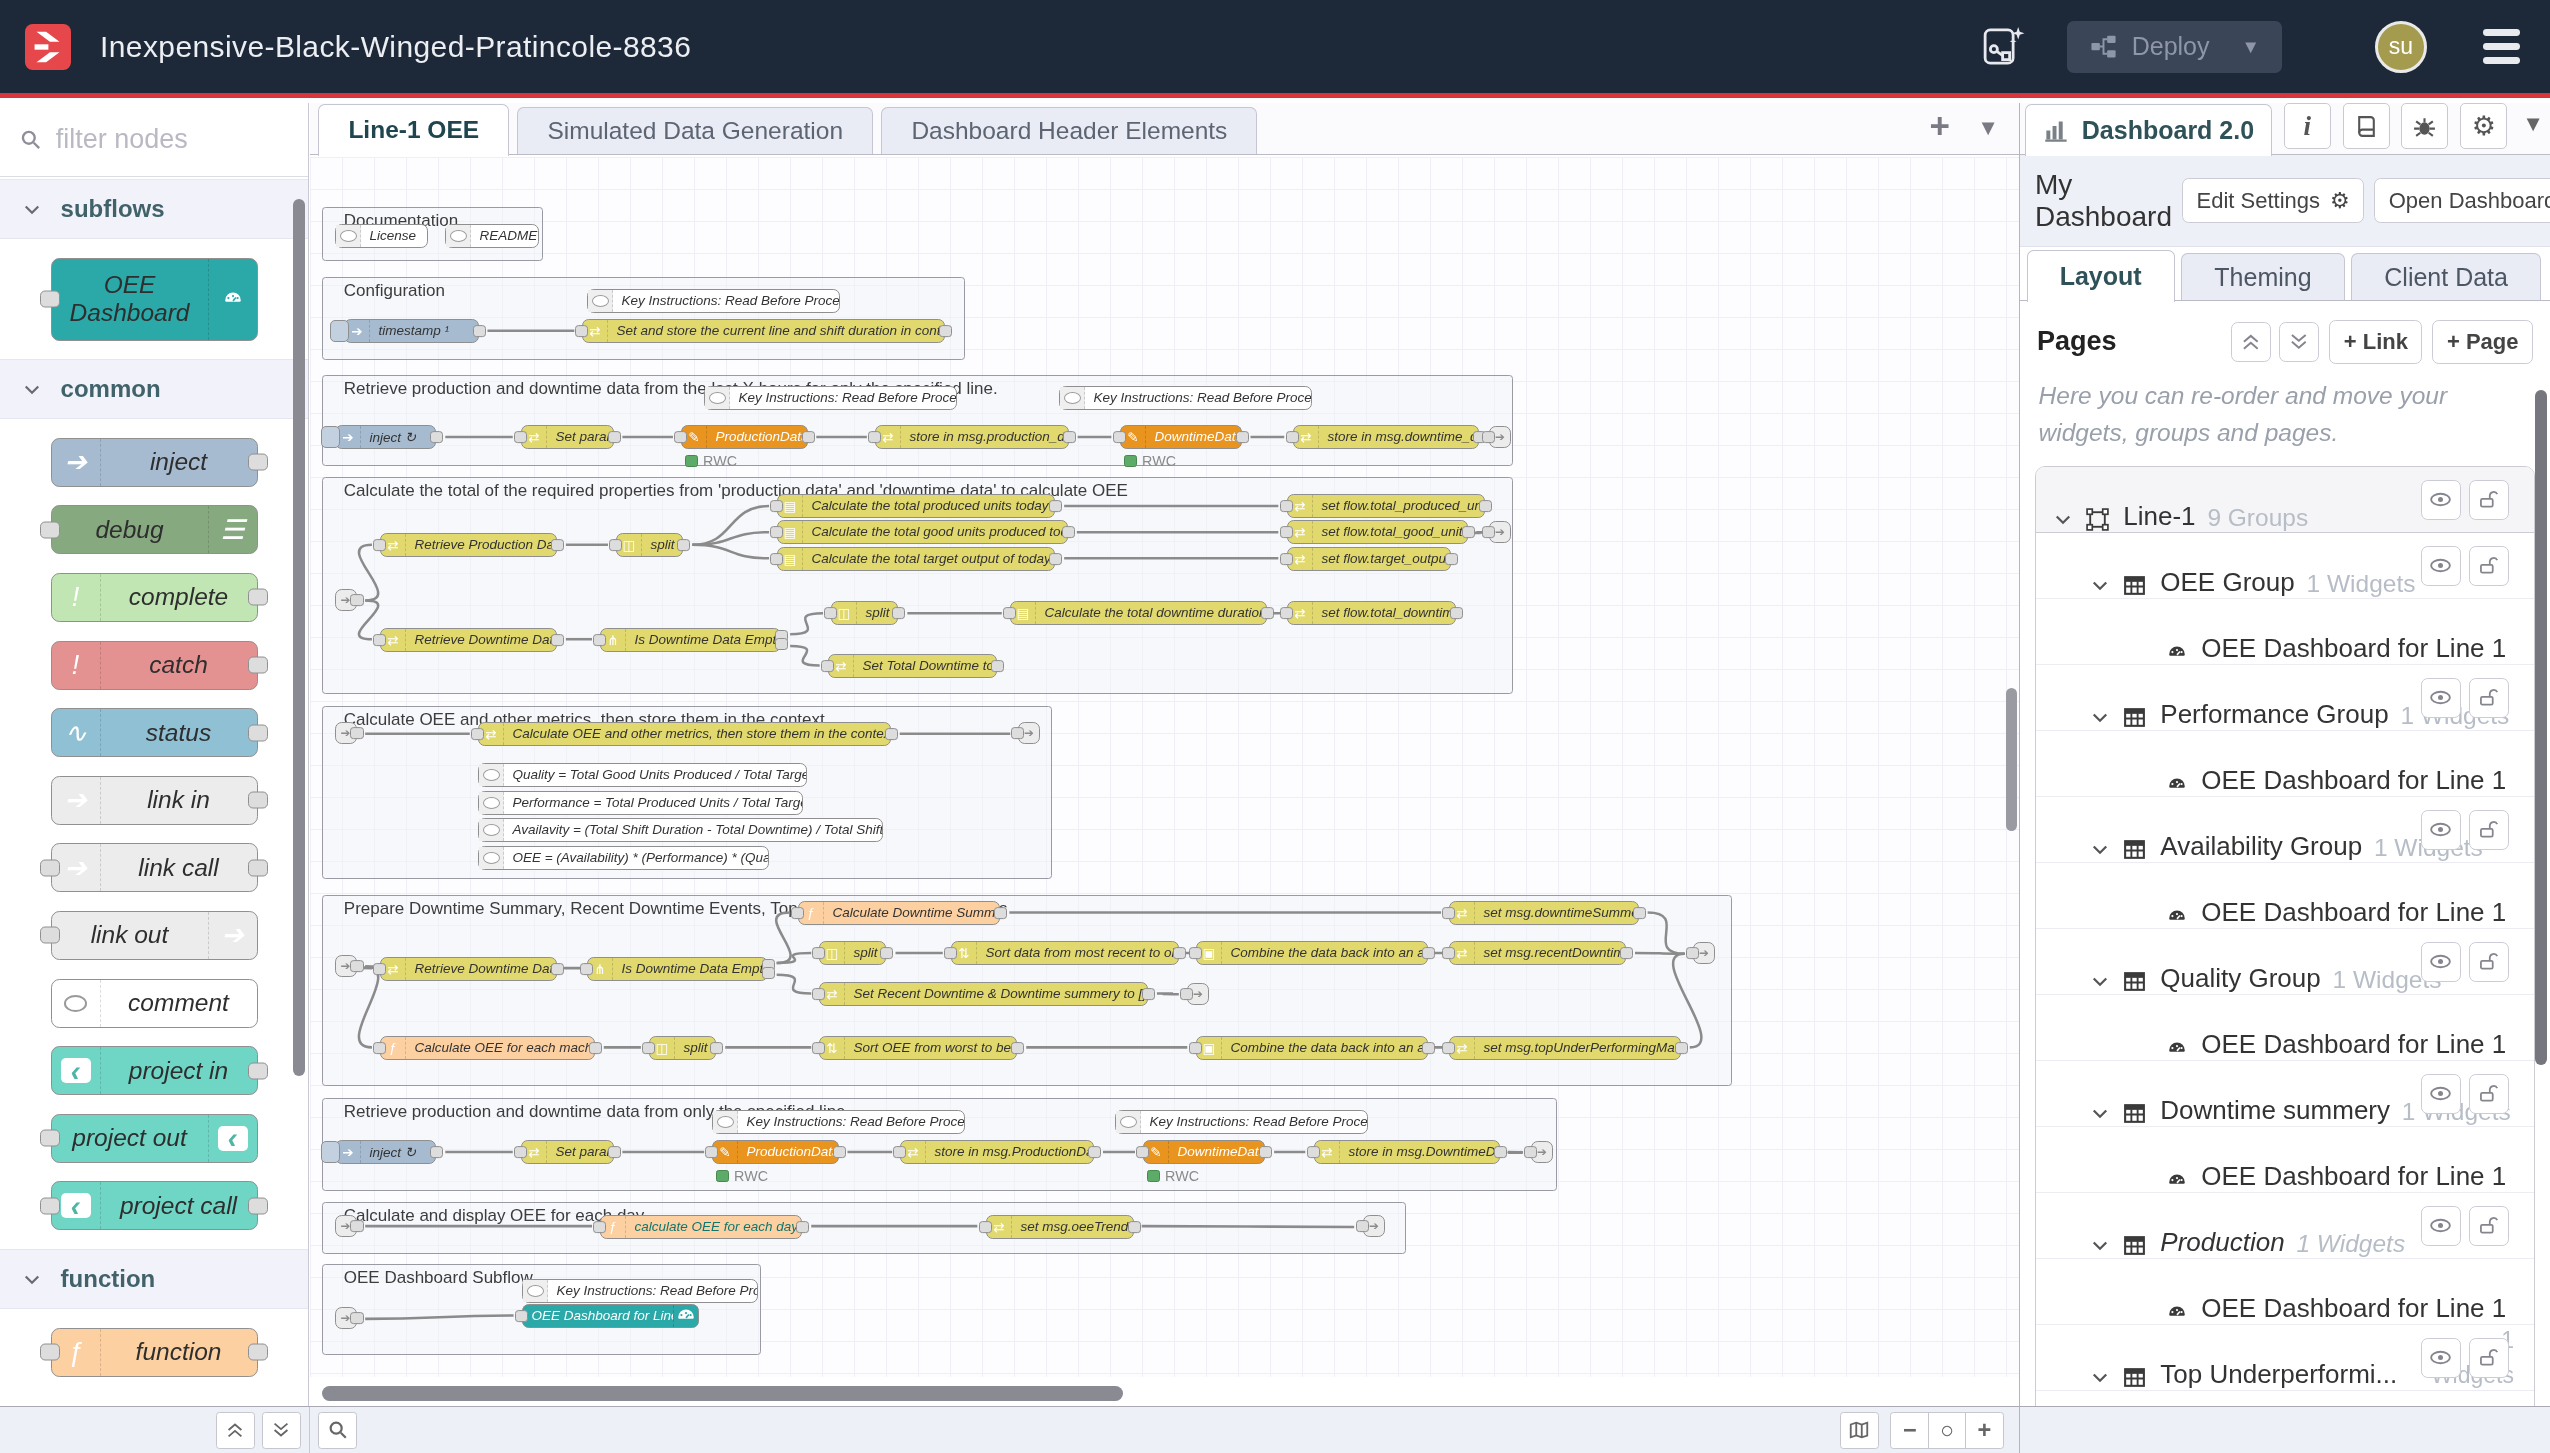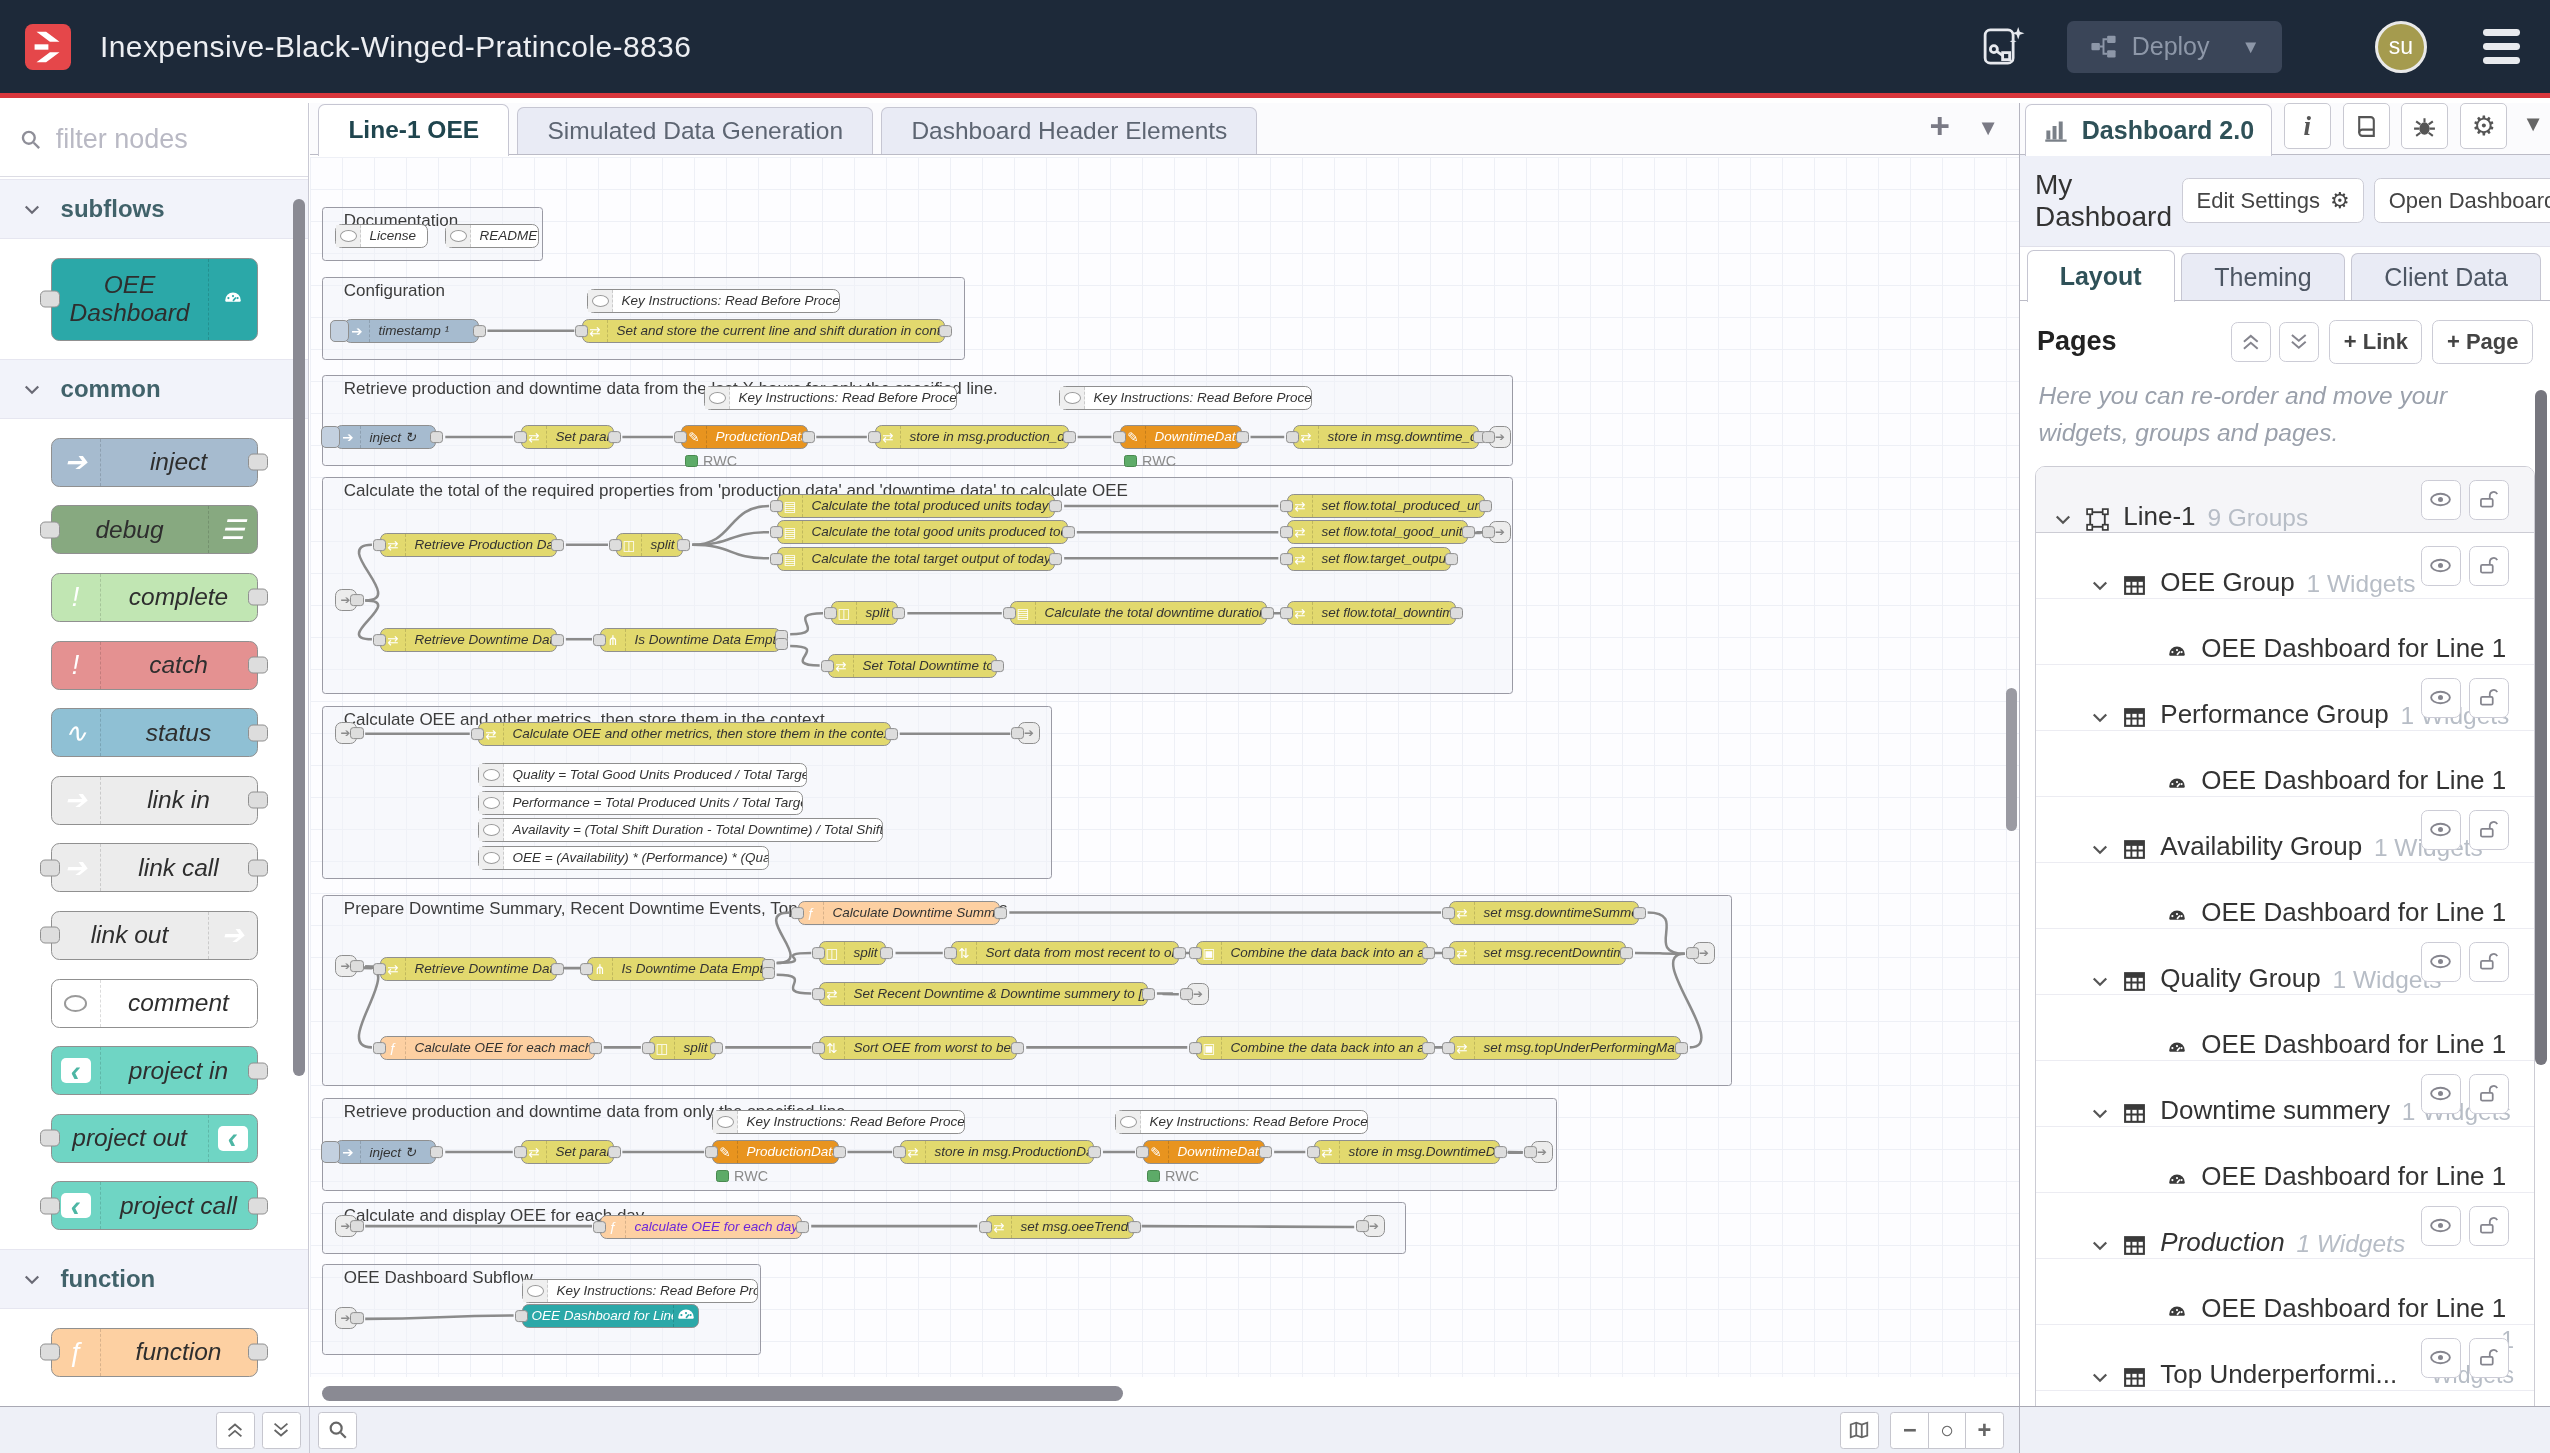--- a/index.html
+++ b/index.html
@@ -762,21 +762,21 @@
       <div class="fnode t-link" style="left: 1221px; top: 984px; width: 22px; background: rgb(236, 236, 236);">
         <span class="nic">➔</span>
         <span class="nport in"></span>
       </div>
       <div class="fnode t-link" style="left: 24.5px; top: 1058px; width: 22px; background: rgb(236, 236, 236);">
         <span class="nic">➔</span>
         <span class="nport out"></span>
       </div>
       <div class="fnode t-function" style="left: 290px; top: 1058px; width: 202px; background: rgb(253, 208, 162);">
         <span class="nic left">ƒ</span>
-        <span class="nlabel" style="color:#6d28d9;">calculate OEE for each day</span>
+        <span class="nlabel" style="color:#0f766e;">calculate OEE for each day</span>
         <span class="nport in"></span>
         <span class="nport out"></span>
       </div>
       <div class="fnode t-change" style="left: 676px; top: 1058px; width: 148px; background: rgb(226, 217, 110);">
         <span class="nic left">⇄</span>
         <span class="nlabel" style="color:#333;">set msg.oeeTrend</span>
         <span class="nport in"></span>
         <span class="nport out"></span>
       </div>
       <div class="fnode t-link" style="left: 1053px; top: 1058px; width: 22px; background: rgb(236, 236, 236);">

